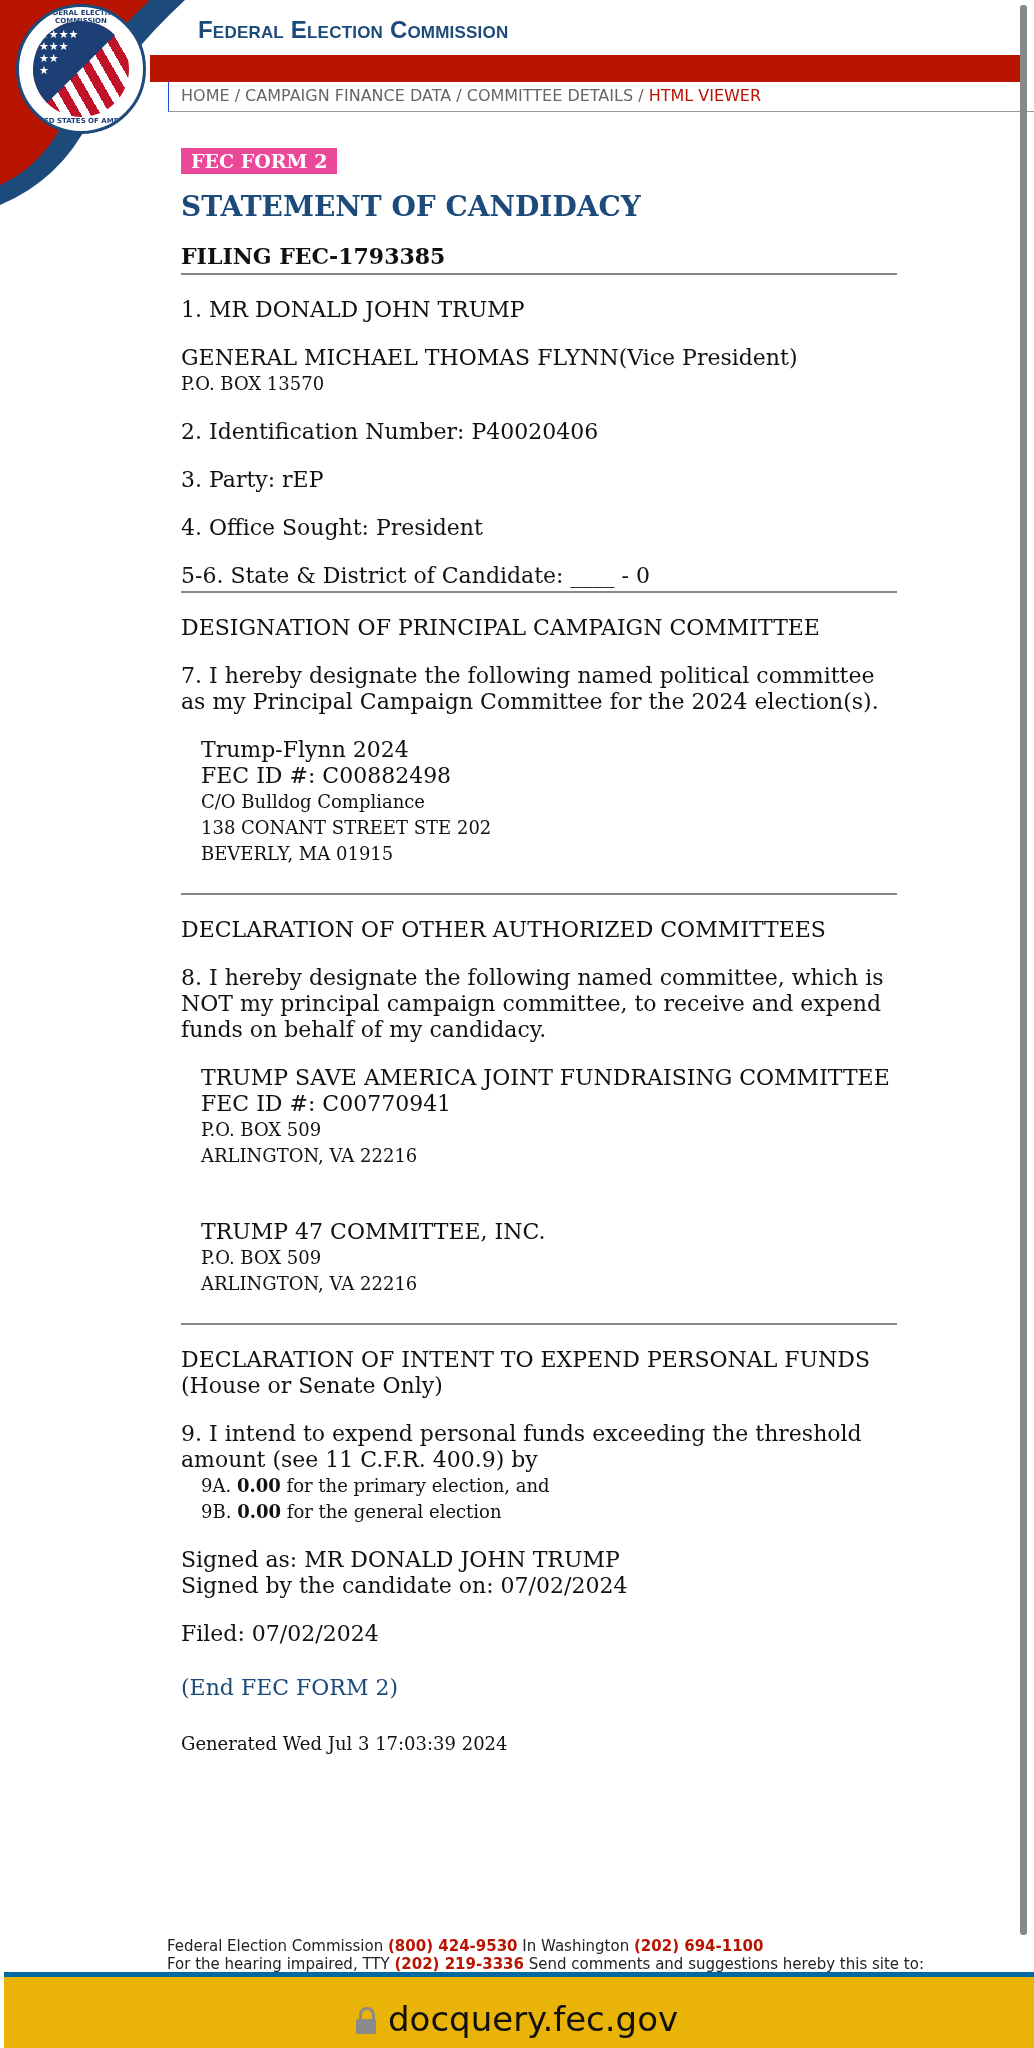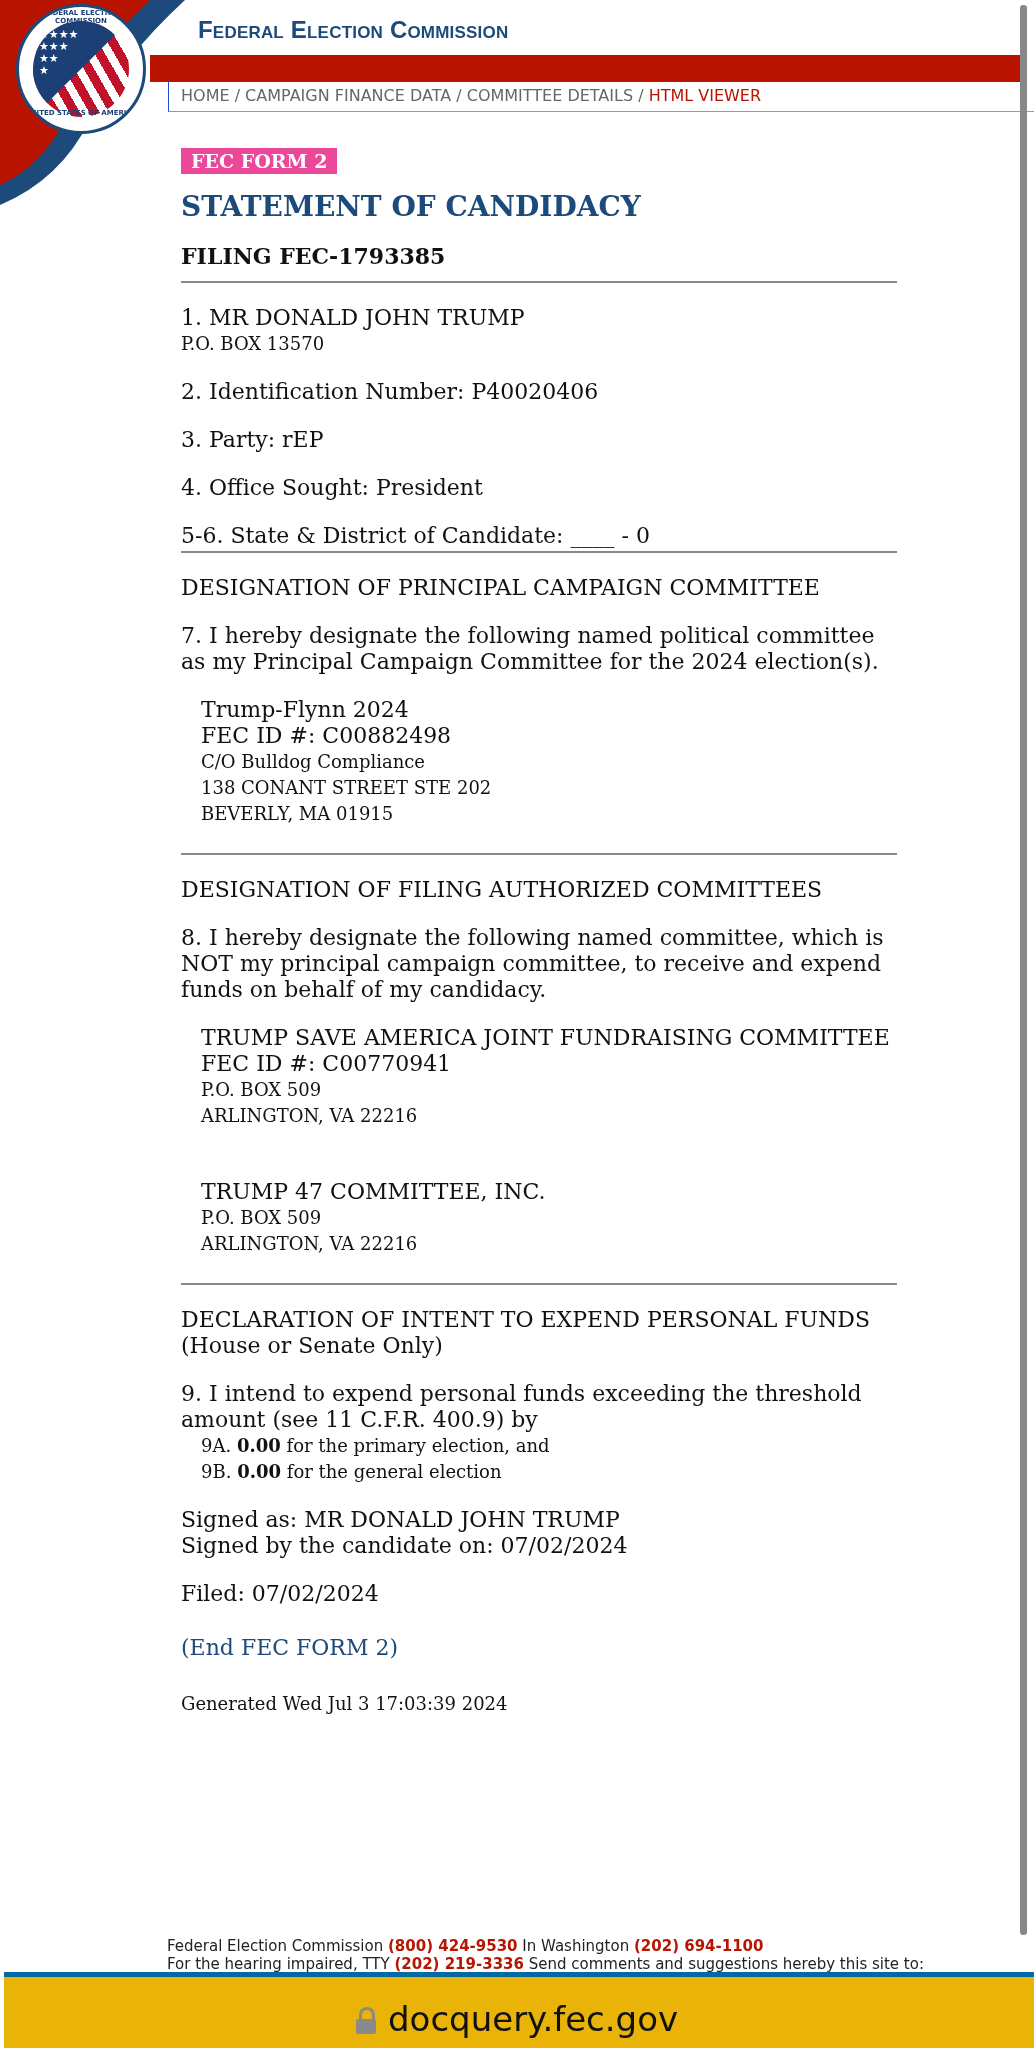--- a/index.html
+++ b/index.html
@@ -13,37 +13,37 @@
           background: #fff; border: 3px solid #1c4a7a; box-sizing: border-box; overflow: hidden; }
   .seal-inner { position: absolute; left: 14px; top: 14px; width: 96px; height: 96px; border-radius: 50%; overflow: hidden;
           background: repeating-linear-gradient(60deg, #c0132a 0 9px, #ffffff 9px 17px); }
   .seal-stars { position: absolute; left: 0; top: 0; width: 96px; height: 96px;
           background: #1c3f75; clip-path: polygon(0 0, 100% 0, 0 100%); }
   .seal-stars::after { content: "★★★★\A★★★\A★★\A★"; white-space: pre; color: #fff; font-size: 11px; line-height: 12px;
           position: absolute; left: 6px; top: 8px; font-family: "DejaVu Sans", sans-serif; }
   .seal-text-top, .seal-text-bottom { position: absolute; left: 0; width: 124px; text-align: center;
           font-family: "DejaVu Sans", sans-serif; font-size: 7px; font-weight: bold; color: #1c3f75; }
   .seal-text-top { top: 2px; }
-  .seal-text-bottom { bottom: 14px; }
+  .seal-text-bottom { bottom: 6px; }
 
   .brand { position: absolute; left: 198px; top: 16px; font-family: "Liberation Sans", sans-serif;
            font-weight: bold; font-size: 24px; color: #1c4a7a; letter-spacing: 0.2px; font-variant: small-caps; }
   .redbar { position: absolute; left: 150px; top: 55px; width: 876px; height: 27px; background: #b81400; }
   .crumb { position: absolute; left: 168px; top: 82px; width: 948px; height: 30px; border-left: 1px solid #1d4ed8;
            border-bottom: 1px solid #999; box-sizing: border-box; padding: 4px 12px;
            font-family: "DejaVu Sans", sans-serif; font-size: 16px; color: #666; }
   .crumb a { color: #666; text-decoration: none; }
   .crumb .current { color: #b81400; }
 
   
   .content { position: absolute; left: 181px; top: 148px; width: 716px; }
   .form-badge { display: inline-block; background: #ec4899; color: #fff; font-weight: bold; font-size: 19px;
                 padding: 2px 10px; margin-bottom: 16px; }
   .title { color: #1c4a7a; font-weight: bold; font-size: 28px; margin: 0 0 20px 0; }
-  .filing { font-weight: bold; font-size: 22px; padding-bottom: 12px; border-bottom: 2px solid #888; margin-bottom: 22px; }
+  .filing { font-weight: bold; font-size: 22px; padding-bottom: 4px; border-bottom: 2px solid #888; margin-bottom: 22px; }
   .h { font-weight: normal; font-size: 22px; line-height: 26px; }
   .small { font-size: 18px; line-height: 26px; }
   .mt { margin-top: 22px; }
   .rule { border-bottom: 2px solid #888; }
   .indent { padding-left: 20px; }
   .indent-s { padding-left: 20px; }
   .sub { padding-left: 20px; }
   .blue { color: #1c4a7a; }
   b.v { font-weight: bold; }
 
@@ -79,38 +79,39 @@
 <div class="crumb">
   <a href="#">HOME</a><span> / </span><a href="#">CAMPAIGN FINANCE DATA</a><span> / </span><a href="#">COMMITTEE DETAILS</a><span> / </span><span class="current">HTML VIEWER</span>
 </div>
 
 <div class="content">
   <div class="form-badge">FEC FORM 2</div>
   <div class="title">STATEMENT OF CANDIDACY</div>
   <div class="filing">FILING FEC-1793385</div>
 
   <div class="h">1. MR DONALD JOHN TRUMP</div>
+  <div class="h mt">GENERAL MICHAEL THOMAS FLYNN(Vice President)</div>
   <div class="small">P.O. BOX 13570</div>
   <div class="h mt">2. Identification Number: P40020406</div>
   <div class="h mt">3. Party: rEP</div>
   <div class="h mt">4. Office Sought: President</div>
   <div class="h mt rule" style="padding-bottom:2px">5-6. State &amp; District of Candidate: ____ - 0</div>
 
   <div class="h mt">DESIGNATION OF PRINCIPAL CAMPAIGN COMMITTEE</div>
   <div class="h mt">7. I hereby designate the following named political committee as my Principal Campaign Committee for the 2024 election(s).</div>
   <div style="margin-top:22px">
     <div class="h indent">Trump-Flynn 2024</div>
     <div class="h indent">FEC ID #: C00882498</div>
     <div class="small indent-s">C/O Bulldog Compliance</div>
     <div class="small indent-s">138 CONANT STREET STE 202</div>
     <div class="small indent-s">BEVERLY, MA 01915</div>
   </div>
   <div class="rule" style="margin-top:26px"></div>
 
-  <div class="h mt">DESIGNATION OF FILING AUTHORIZED COMMITTEES</div>
+  <div class="h mt">DECLARATION OF OTHER AUTHORIZED COMMITTEES</div>
   <div class="h mt">8. I hereby designate the following named committee, which is NOT my principal campaign committee, to receive and expend funds on behalf of my candidacy.</div>
   <div style="margin-top:22px">
     <div class="h" style="text-indent:20px">TRUMP SAVE AMERICA JOINT FUNDRAISING COMMITTEE</div>
     <div class="h indent">FEC ID #: C00770941</div>
     <div class="small indent-s">P.O. BOX 509</div>
     <div class="small indent-s">ARLINGTON, VA 22216</div>
   </div>
   <div style="margin-top:50px">
     <div class="h indent">TRUMP 47 COMMITTEE, INC.</div>
     <div class="small indent-s">P.O. BOX 509</div>

